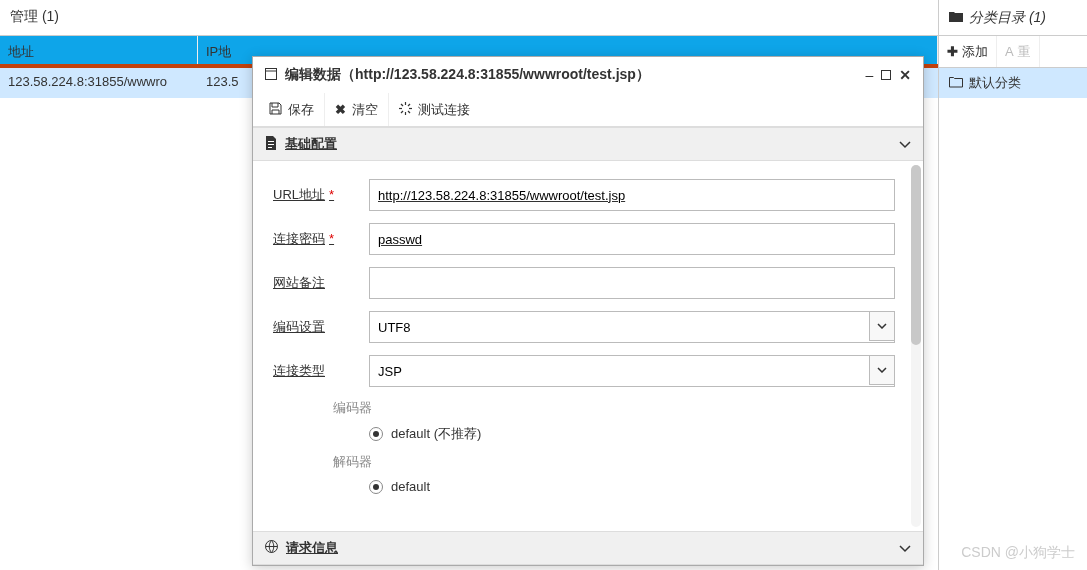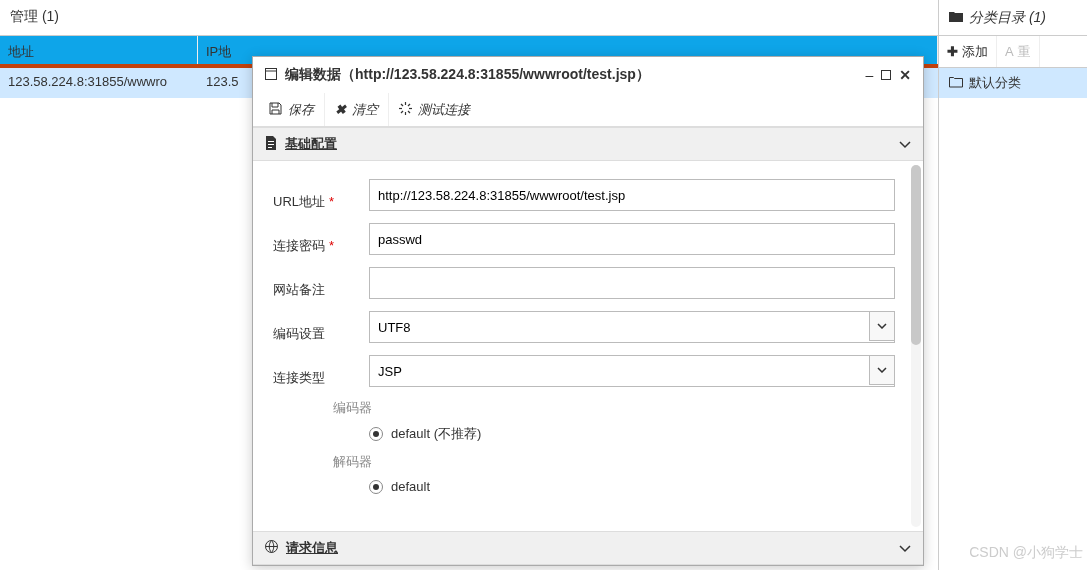--- a/index.html
+++ b/index.html
@@ -117,21 +117,20 @@
       display: flex;
       gap: 8px;
       align-items: center;
     }
     .win-btn { cursor: pointer; font-size: 14px; color: #333; }
     .dialog-toolbar {
       height: 34px;
       border-bottom: 1px solid #ddd;
       display: flex;
       padding: 0 6px;
-      font-style: italic;
     }
     .tb-btn {
       padding: 8px 10px;
       display: flex;
       align-items: center;
       gap: 6px;
       cursor: pointer;
       border-right: 1px solid #eee;
     }
     .tb-btn:last-child { border-right: none; }
@@ -168,22 +167,23 @@
     .scrollbar-thumb {
       position: absolute;
       right: 2px; top: 4px;
       width: 10px; height: 180px;
       background: #c8c8c8;
       border-radius: 5px;
     }
     
     .form-row {
       display: flex;
-      align-items: flex-end;
+      align-items: center;
       margin-bottom: 12px;
+      text-decoration: underline;
     }
     .form-label {
       width: 96px;
       padding-right: 8px;
     }
     .req { color: #d00; margin-left: 4px; }
     .form-input {
       flex: 1;
       height: 32px;
       border: 1px solid #bbb;
@@ -230,21 +230,21 @@
       content: "";
       width: 6px; height: 6px;
       background: #333;
       border-radius: 50%;
     }
     
     
     .icon { display: inline-block; }
     .watermark {
       position: absolute;
-      right: 4px; bottom: 8px;
+      right: 12px; bottom: 8px;
       color: #ccc;
       font-size: 14px;
       pointer-events: none;
     }
   </style>
 </head>
 <body>
 
 <div class="main-area">
   <div class="main-header">管理 (1)</div>

